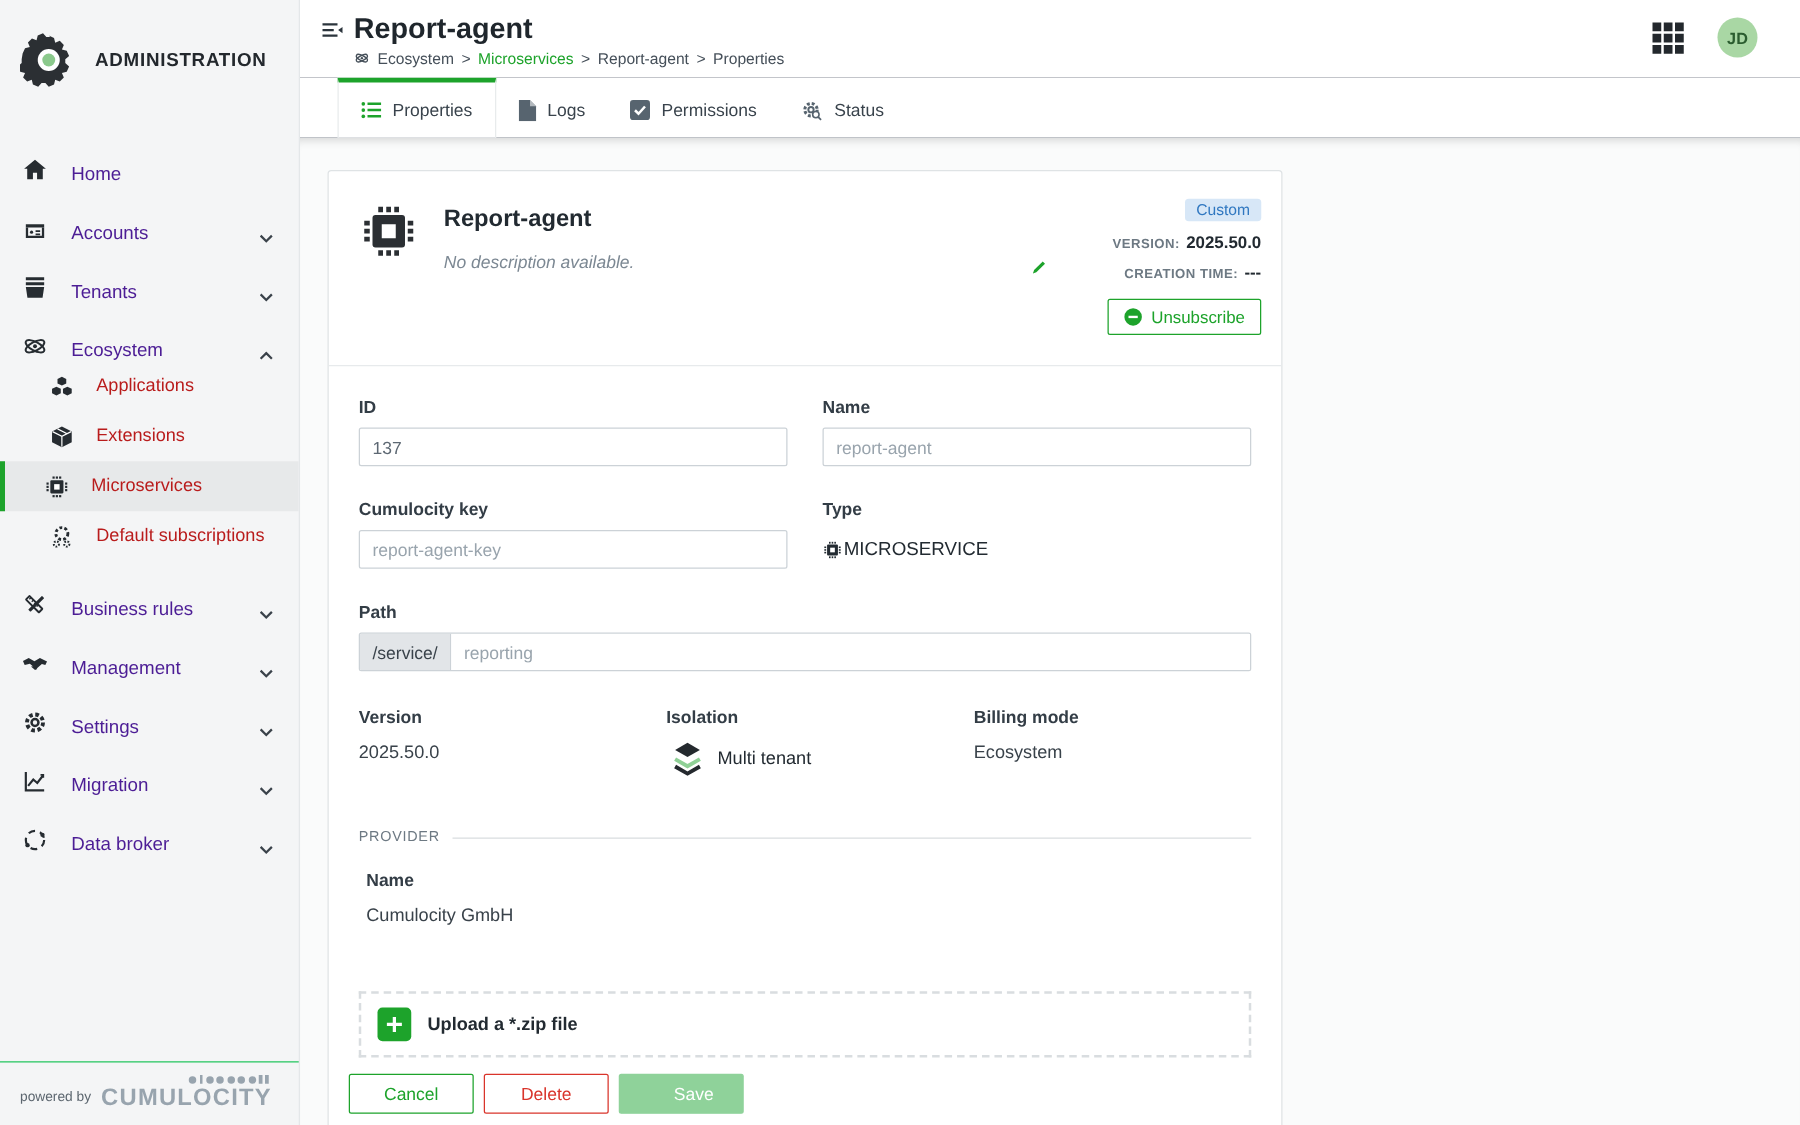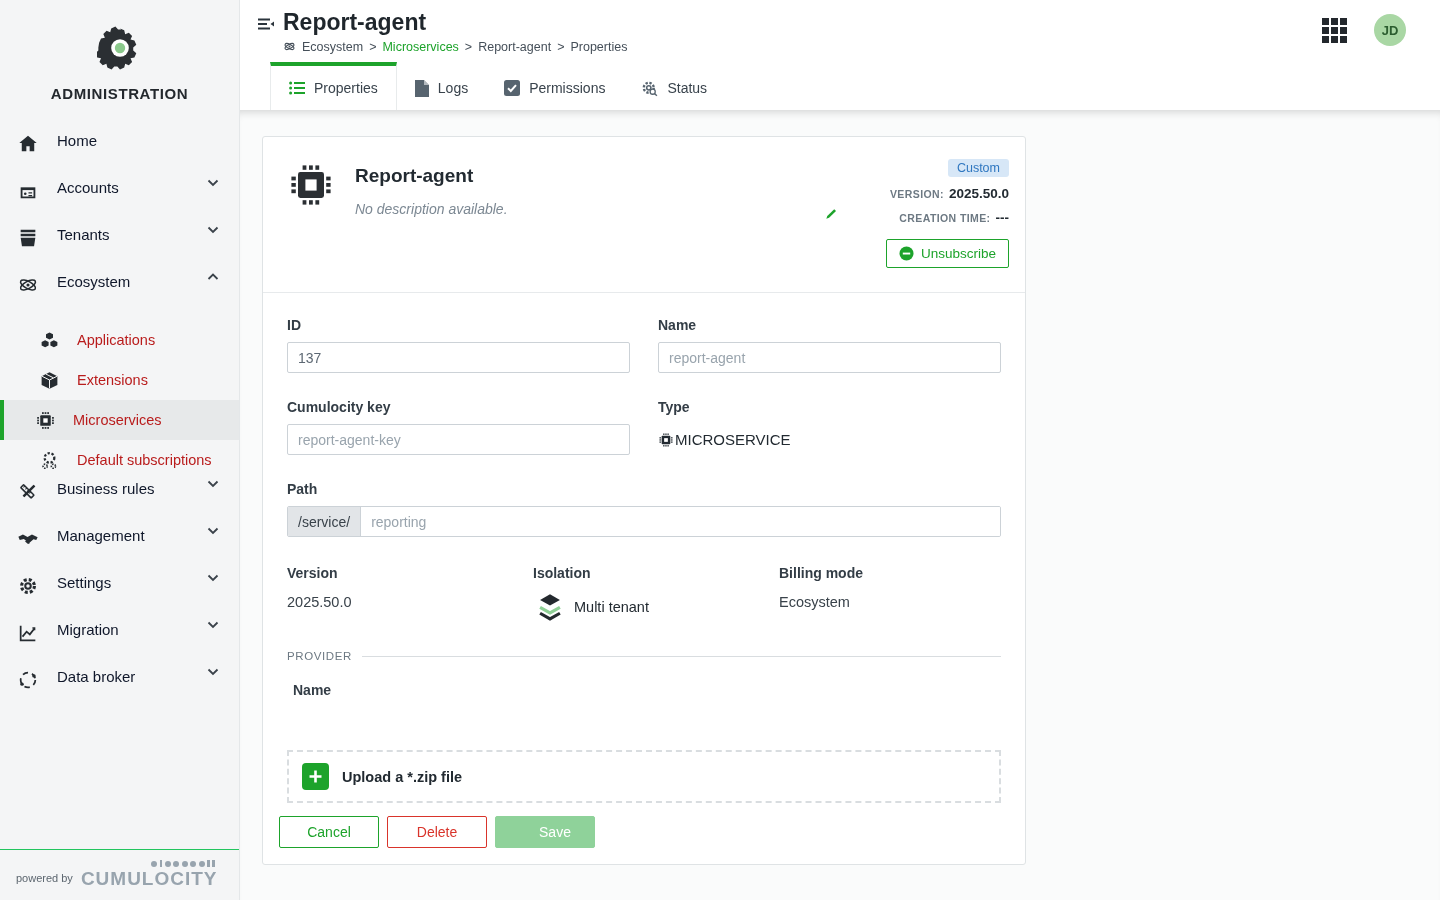--- a/index.html
+++ b/index.html
@@ -15,28 +15,27 @@
 
   
   .sidebar {
     position:absolute; left:0; top:0; bottom:0; width:240px;
     background:#f4f5f6; border-right:1px solid #e4e7e9;
     display:flex; flex-direction:column;
   }
   .brand-row {
     display:flex; align-items:center; gap:14px;
     padding:25px 16px 30px 16px;
-    flex-direction:column;
   }
   .brand-name { font-size:15px; font-weight:bold; letter-spacing:0.6px; color:#23282d; }
   .nav { flex:1 1 auto; overflow:hidden; }
   .nav-item {
-    display:flex; align-items:flex-start; gap:17px;
+    display:flex; align-items:flex-end; gap:17px;
     height:47px; padding:0 20px 0 16px; cursor:pointer;
-    font-size:15px; color:#0f172a;
+    font-size:15px; color:#4c1d95;
   }
   .nav-item .nav-icon { width:24px; height:24px; flex:none; display:flex; align-items:center; justify-content:center; }
   .nav-item .nav-label { flex:1 1 auto; white-space:nowrap; }
   .nav-sub {
     display:flex; align-items:center; gap:17px;
     height:40px; padding:0 20px 0 34px; cursor:pointer;
     font-size:14.5px; color:#b91c1c;
     border-left:4px solid transparent;
   }
   .nav-sub .nav-icon { width:22px; height:22px; flex:none; display:flex; align-items:center; justify-content:center; }
@@ -136,21 +135,21 @@
   .input-addon {
     background:#e2e5e8; color:#39424a; font-size:14px;
     display:flex; align-items:center; padding:0 10px; border-right:1px solid #ccd2d7; flex:none;
   }
   .input-group input { flex:1 1 auto; border:none; outline:none; padding:0 10px; font-size:14px; font-family:inherit; color:#5d6873; }
   .input-group input::placeholder { color:#99a4ad; }
   .grid-3 { display:grid; grid-template-columns:1fr 1fr 1fr; column-gap:24px; margin-top:28px; }
   .stat-value { font-size:14.5px; color:#39424a; margin-top:13px; }
   .iso-value { display:flex; align-items:center; gap:7px; margin-top:6px; font-size:14.5px; color:#222a31; }
 
-  .provider-sec { margin-top:26px; }
+  .provider-sec { margin-top:40px; }
   .sec-head { display:flex; align-items:center; gap:10px; }
   .sec-label { font-size:11.5px; letter-spacing:0.6px; color:#6d7983; flex:none; }
   .sec-line { flex:1 1 auto; border-top:1px solid #d9dde0; }
   .provider-body { padding:20px 0 0 6px; }
   .provider-name-label { font-size:14px; font-weight:bold; color:#333d46; }
   .provider-name-value { font-size:14.5px; color:#39424a; margin-top:13px; }
 
   .upload-zone {
     margin-top:52px;
     border:2px dashed #d9dde0; background:#fff;
@@ -619,20 +618,21 @@
           </div>
         </div>
 
         <div class="provider-sec">
           <div class="sec-head">
             <span class="sec-label">PROVIDER</span>
             <span class="sec-line"></span>
           </div>
           <div class="provider-body">
             <div class="provider-name-label">Name</div>
+            <div class="provider-name-value">Cumulocity GmbH</div>
           </div>
         </div>
 
         <div class="upload-zone">
           <span class="plus-btn">
             <svg width="15" height="15" viewBox="0 0 15 15">
                 <path d="M7.5 1.5v12M1.5 7.5h12" stroke="#fff" stroke-width="2.6"></path>
               </svg>
           </span>
           <span class="upload-label">Upload a *.zip file</span>

